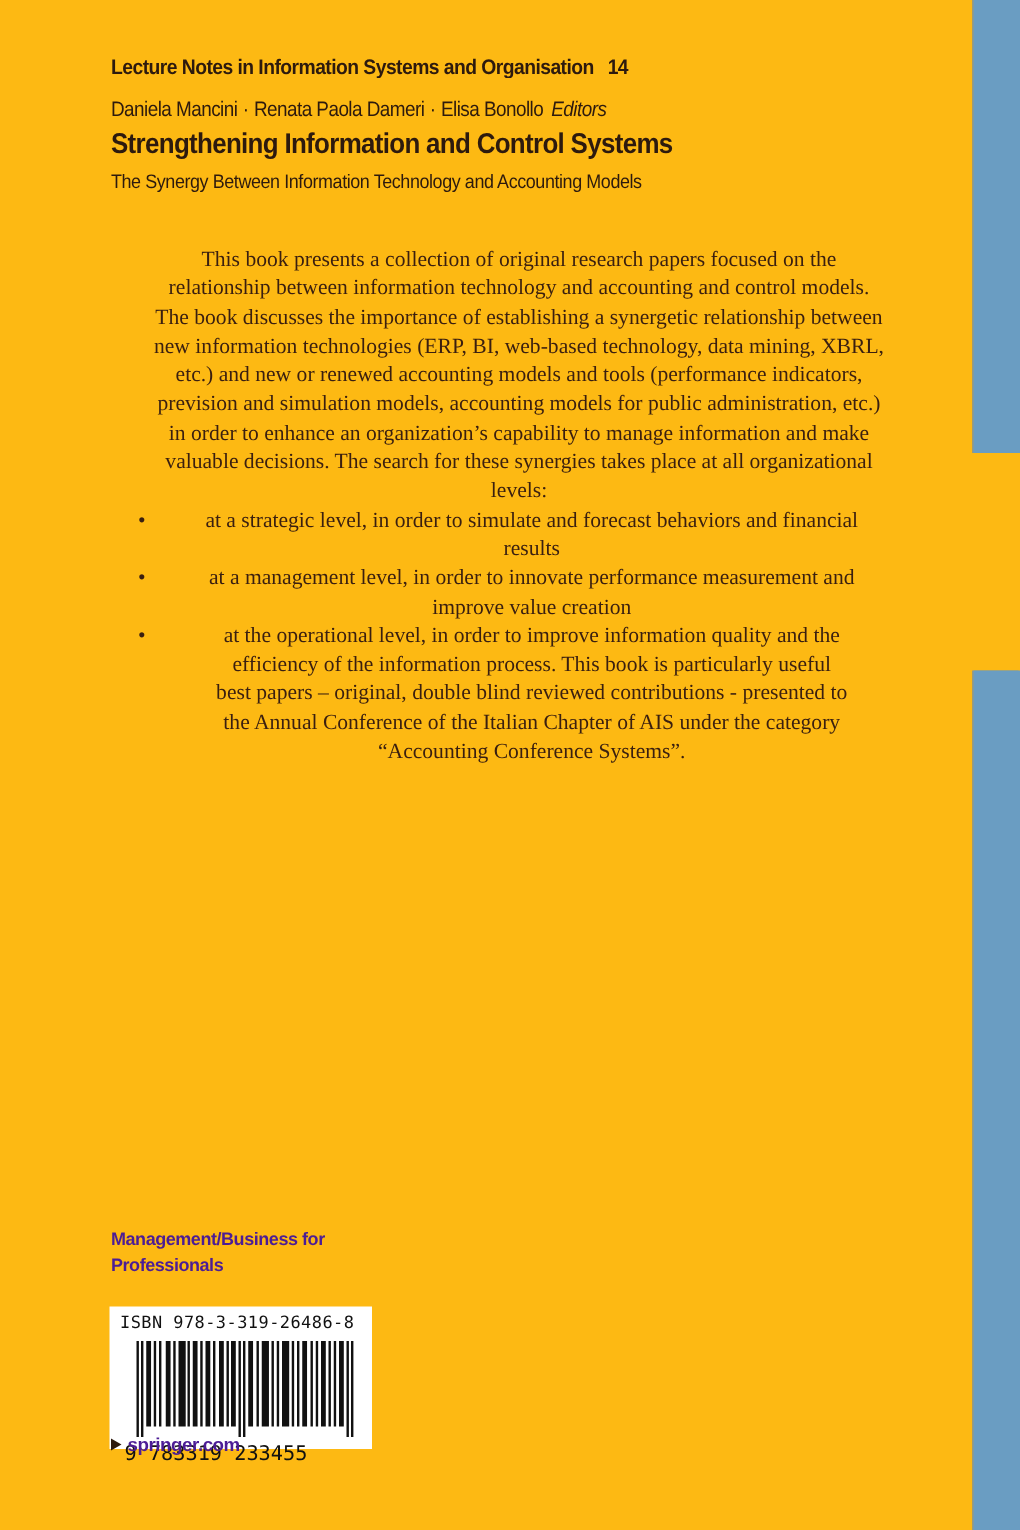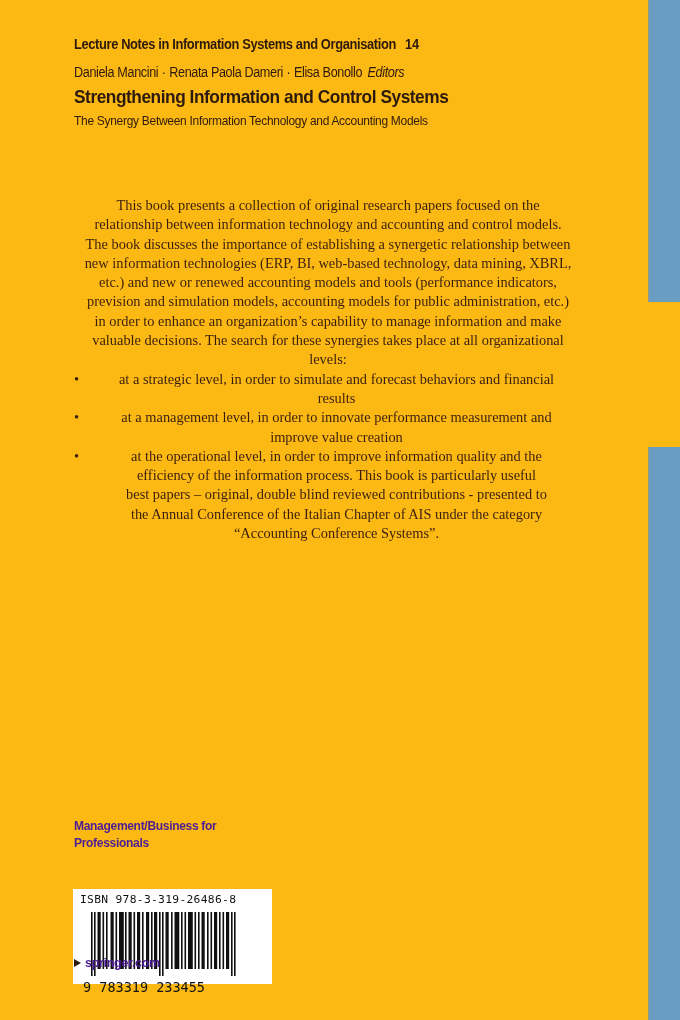--- a/index.html
+++ b/index.html
@@ -41,40 +41,39 @@
       white-space: nowrap; color: #2d1a0e;
     }
     .subtitle {
       position: absolute; left: 74px; top: 113px;
       font-size: 13px; letter-spacing: -0.3px;
       transform: scaleX(0.92); transform-origin: left top;
       white-space: nowrap; color: #2d1a0e;
     }
 
     .blurb {
-      position: absolute; left: 74px; top: 164px; width: 508px;
-      font-size: 14.4px; line-height: 19.3px; color: #3a1f10; margin-top: 32px;
+      position: absolute; left: 92px; top: 164px; width: 508px;
+      font-size: 14.4px; line-height: 19.3px; color: #3a1f10;
     }
     .blurb p { margin: 0; text-align: justify; }
     .blurb ul { margin: 0; padding: 0; list-style: none; }
     .blurb li { position: relative; padding-left: 17px; }
     .blurb li .bullet {
       position: absolute; left: 0; top: 0;
     }
     .blurb .line { display: block; text-align: center; }
 
     .category {
       position: absolute; left: 74px; top: 818px;
       font-size: 12px; font-weight: bold; line-height: 17px;
       letter-spacing: -0.3px; color: #4c1d95; width: 170px;
     }
     .isbn-box {
-      position: absolute; left: 73px; top: 889px; width: 175px; height: 95px;
+      position: absolute; left: 73px; top: 871px; width: 175px; height: 95px;
       background: #ffffff;
-      padding-left: 24px;
     }
     .isbn-text {
       position: absolute; left: 7px; top: 4px;
       font-family: "DejaVu Sans Mono", "Liberation Mono", monospace;
       font-size: 11.3px; letter-spacing: 0.3px; color: #111; white-space: nowrap;
     }
     .barcode {
       position: absolute; left: 10px; top: 23px; width: 158px; height: 66px;
     }
     .barcode svg { display: block; }

